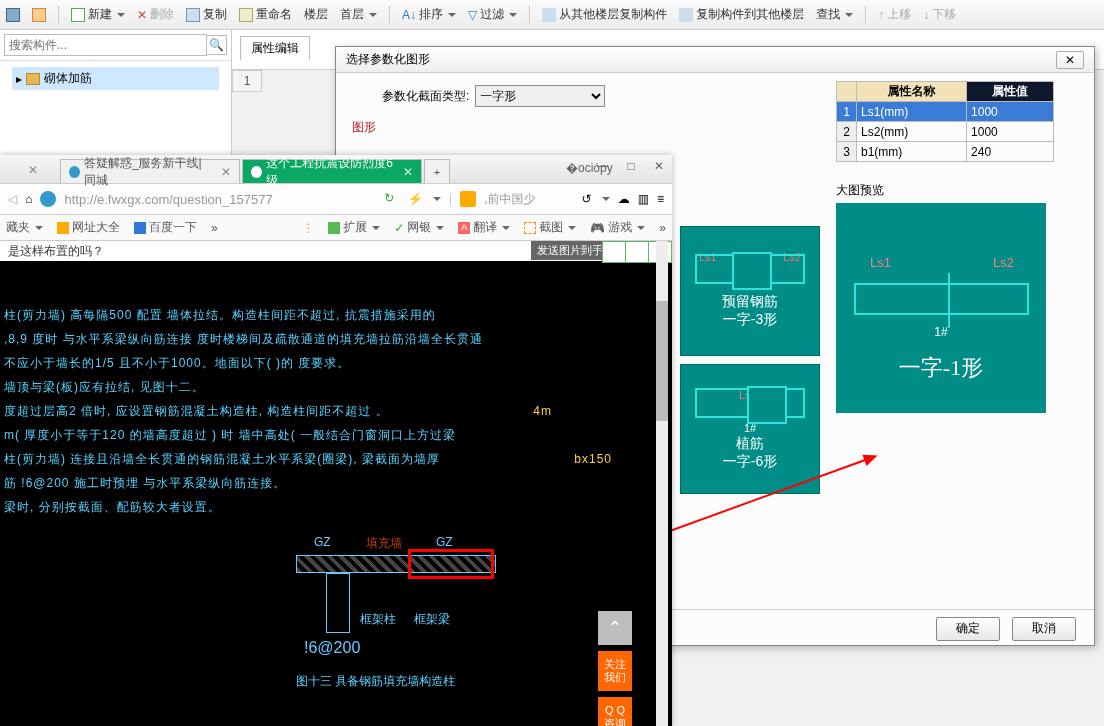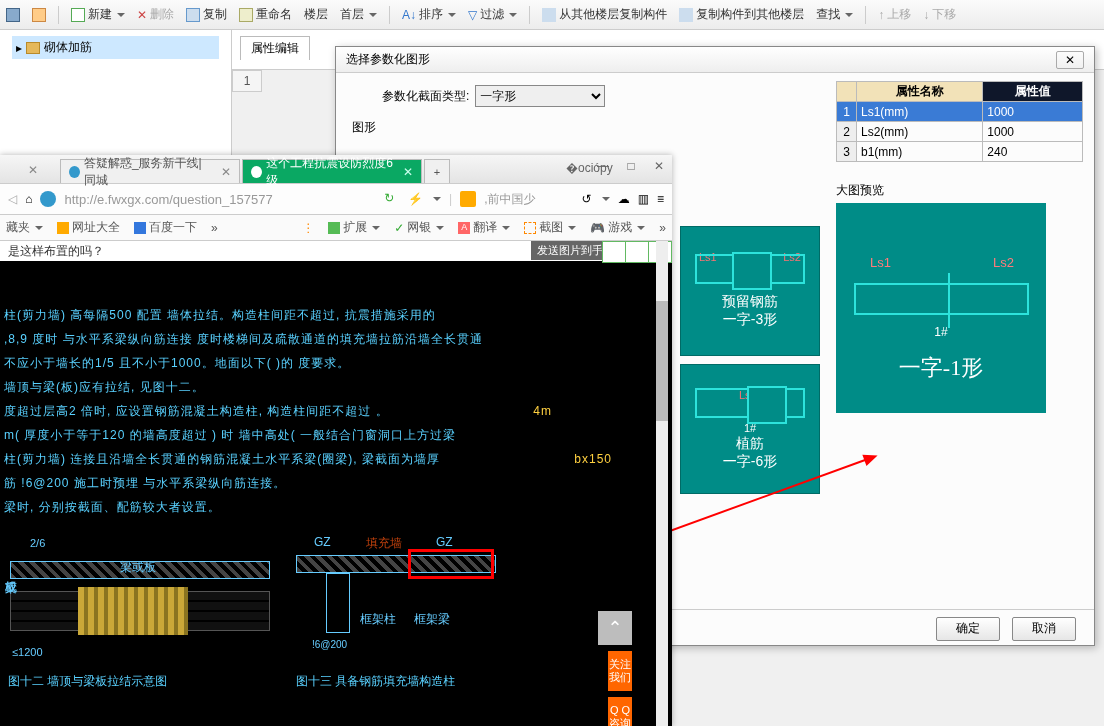--- a/index.html
+++ b/index.html
@@ -29,30 +29,30 @@
 .row-num{position:absolute;left:232px;top:70px;width:30px;height:22px;background:#f5f5f5;border:1px solid #ccc;text-align:center;line-height:20px;color:#555}
 
 
 .dialog{position:absolute;left:335px;top:46px;width:760px;height:600px;background:#fcfcfc;border:1px solid #888;box-shadow:2px 2px 8px rgba(0,0,0,.25)}
 .dialog-title{height:26px;background:linear-gradient(#fff,#eee);border-bottom:1px solid #ccc;padding:4px 10px;display:flex;align-items:center;justify-content:space-between}
 .dlg-close{width:28px;height:18px;border:1px solid #aaa;border-radius:2px;display:flex;align-items:center;justify-content:center;font-family:Arial}
 .dialog-body{display:flex;height:536px}
 .dlg-left{width:500px;padding:12px 16px}
 .row-sel{display:flex;align-items:center;gap:6px;margin-bottom:12px;padding-left:30px}
 .row-sel select{width:130px;height:22px;border:1px solid #888}
-.sec-label{color:#000000;margin-bottom:4px}
+.sec-label{color:#b91c1c;margin-bottom:4px}
 .thumb-col{margin-top:90px;display:flex;flex-direction:column;gap:8px;padding-left:328px}
 .thumb{width:140px;height:130px;background:#008c87;color:#fff;display:flex;flex-direction:column;align-items:center;justify-content:center;position:relative;border:1px solid #006b66}
 .thumb .shape{width:110px;height:30px;border:2px solid #2de3dc;position:relative;margin-bottom:8px}
 .thumb .mid{position:absolute;left:35px;top:-4px;width:40px;height:38px;border:2px solid #2de3dc;background:#008c87}
 .thumb .lbl{font-size:14px;line-height:1.3;text-align:center}
 .thumb .dim{position:absolute;font-size:11px;color:#f97373}
 
 .dlg-right{width:260px;padding:8px 10px 8px 0}
-.prop-table{width:247px;border-collapse:collapse;margin-bottom:0}
+.prop-table{width:218px;border-collapse:collapse;margin-bottom:0}
 .prop-table th,.prop-table td{border:1px solid #bbb;height:20px;padding:0 4px;font-size:12px}
 .prop-table th{background:#f2e2b8}
 .prop-table th.val{background:#0f172a;color:#fff}
 .prop-table td.idx{background:#eee;text-align:center;width:20px}
 .prop-table tr.sel td{background:#3a7bd5;color:#fff}
 .prop-table tr.sel td.idx{background:#3a7bd5}
 
 .preview-lbl{margin:20px 0 4px}
 .preview{width:210px;height:210px;background:#008c87;position:relative;color:#fff}
 .preview .bar{position:absolute;left:18px;top:80px;width:175px;height:32px;border:2px solid #2de3dc}
@@ -87,21 +87,21 @@
 
 .page .cad1{position:absolute;left:0;bottom:30px;width:290px;height:165px}
 .page .cad2{position:absolute;left:296px;bottom:30px;width:210px;height:165px}
 .cap{position:absolute;bottom:6px;color:#59d1ff;font-size:12px}
 
 .red-box{position:absolute;border:3px solid #f00}
 .red-line{position:absolute;background:#f00;height:2px;transform-origin:left center}
 .red-arrow{position:absolute;width:0;height:0;border-top:6px solid transparent;border-bottom:6px solid transparent;border-left:14px solid #f00}
 
 .scroll-top{position:absolute;right:40px;top:370px;width:34px;height:34px;background:#bdbdbd;color:#fff;display:flex;align-items:center;justify-content:center;font-size:18px}
-.side-badge{position:absolute;right:40px;width:24px;height:40px;color:#fff;display:flex;align-items:center;justify-content:center;text-align:center;font-size:11px;line-height:1.2}
+.side-badge{position:absolute;right:40px;width:34px;height:40px;color:#fff;display:flex;align-items:center;justify-content:center;text-align:center;font-size:11px;line-height:1.2}
 .sb1{top:410px;background:#ff6600}
 .sb2{top:456px;background:#ff6600}
 </style>
 </head>
 <body>
 
 <div class="toolbar">
   <span class="ico" style="background:#8ac;border:1px solid #468"></span>
   <span class="ico" style="background:#fc8;border:1px solid #c84"></span>
   <div class="sep"></div>
@@ -158,20 +158,24 @@
       <span>↑</span>
       <span>上移</span>
     </div>
   <div class="btn disabled">
       <span>↓</span>
       <span>下移</span>
     </div>
 </div>
 
 <div class="left-panel">
+  <div class="search-row">
+    <input placeholder="搜索构件..." style="">
+    <span class="mag">🔍</span>
+  </div>
   <div class="tree">
     <div class="tree-item sel">
       <span>▸</span>
       <span class="tree-icon"></span>
       <span>砌体加筋</span>
     </div>
   </div>
 </div>
 
 <div class="prop-panel">
@@ -356,40 +360,30 @@
     <p>柱(剪力墙) 高每隔500 配置      墙体拉结。构造柱间距不超过, 抗震措施采用的</p>
     <p><span>,8,9  度时  与水平系梁纵向筋连接     度时楼梯间及疏散通道的填充墙拉筋沿墙全长贯通</span></p>
     <p><span>不应小于墙长的1/5 且不小于1000。地面以下(           )的              度要求。</span></p>
     <p>  墙顶与梁(板)应有拉结, 见图十二。</p>
     <p><span>度超过层高2 倍时, 应设置钢筋混凝土构造柱, 构造柱间距不超过     。</span><span class="yel" style="position:absolute;right:120px">4m</span></p>
     <p>m( 厚度小于等于120 的墙高度超过     ) 时  墙中高处( 一般结合门窗洞口上方过梁</p>
     <p><span>柱(剪力墙) 连接且沿墙全长贯通的钢筋混凝土水平系梁(圈梁), 梁截面为墙厚</span><span class="yel" style="position:absolute;right:60px">bx150</span></p>
     <p>筋       !6@200  施工时预埋       与水平系梁纵向筋连接。</p>
     <p>梁时, 分别按截面、配筋较大者设置。</p>
 
-    <div class="cad1">
-      <div style="position:absolute;left:30px;top:6px;color:#6cf;font-size:11px">2/6</div>
-      <div style="position:absolute;left:10px;top:30px;width:260px;height:18px;background:repeating-linear-gradient(45deg,#444 0 4px,#000 4px 8px);border:1px solid #6cf"></div>
-      <div style="position:absolute;left:120px;top:28px;color:#6cf">梁或板</div>
-      <div style="position:absolute;left:10px;top:60px;width:260px;height:40px;background:repeating-linear-gradient(0deg,#111 0 8px,#000 8px 10px);border:1px solid #555"></div>
-      <div style="position:absolute;left:78px;top:56px;width:110px;height:48px;background:repeating-linear-gradient(90deg,#caa838 0 6px,#8a7420 6px 10px)"></div>
-      <div style="position:absolute;left:2px;top:40px;color:#6cf;writing-mode:vertical-rl">梁或板</div>
-      <div style="position:absolute;left:12px;bottom:38px;color:#6cf;font-size:11px">≤1200</div>
-      <div class="cap" style="left:8px">图十二  墙顶与梁板拉结示意图</div>
-    </div>
 
     <div class="cad2">
       <div style="position:absolute;left:18px;top:4px;color:#6cf">GZ</div>
       <div style="position:absolute;left:70px;top:4px;color:#c2410c">填充墙</div>
       <div style="position:absolute;left:140px;top:4px;color:#6cf">GZ</div>
       <div style="position:absolute;left:0;top:24px;width:200px;height:18px;background:repeating-linear-gradient(45deg,#444 0 4px,#000 4px 8px);border:1px solid #6cf"></div>
       <div style="position:absolute;left:30px;top:42px;width:24px;height:60px;border:1px solid #6cf"></div>
       <div style="position:absolute;left:64px;top:80px;color:#6cf">框架柱</div>
       <div style="position:absolute;left:118px;top:80px;color:#6cf">框架梁</div>
-      <div style="position:absolute;left:16px;top:108px;color:#6cf;font-size:10px">!6@200</div>
+      <div style="position:absolute;left:8px;top:108px;color:#6cf;font-size:16px">!6@200</div>
       <div class="cap" style="left:0">图十三  具备钢筋填充墙构造柱</div>
 
       <div class="red-box" style="left:112px;top:18px;width:86px;height:30px"></div>
     </div>
 
     <div class="scroll-top">⌃</div>
     <div class="side-badge sb1" style="white-space:pre-line">关注
 我们</div>
     <div class="side-badge sb2" style="white-space:pre-line">Q Q
 咨询</div>

